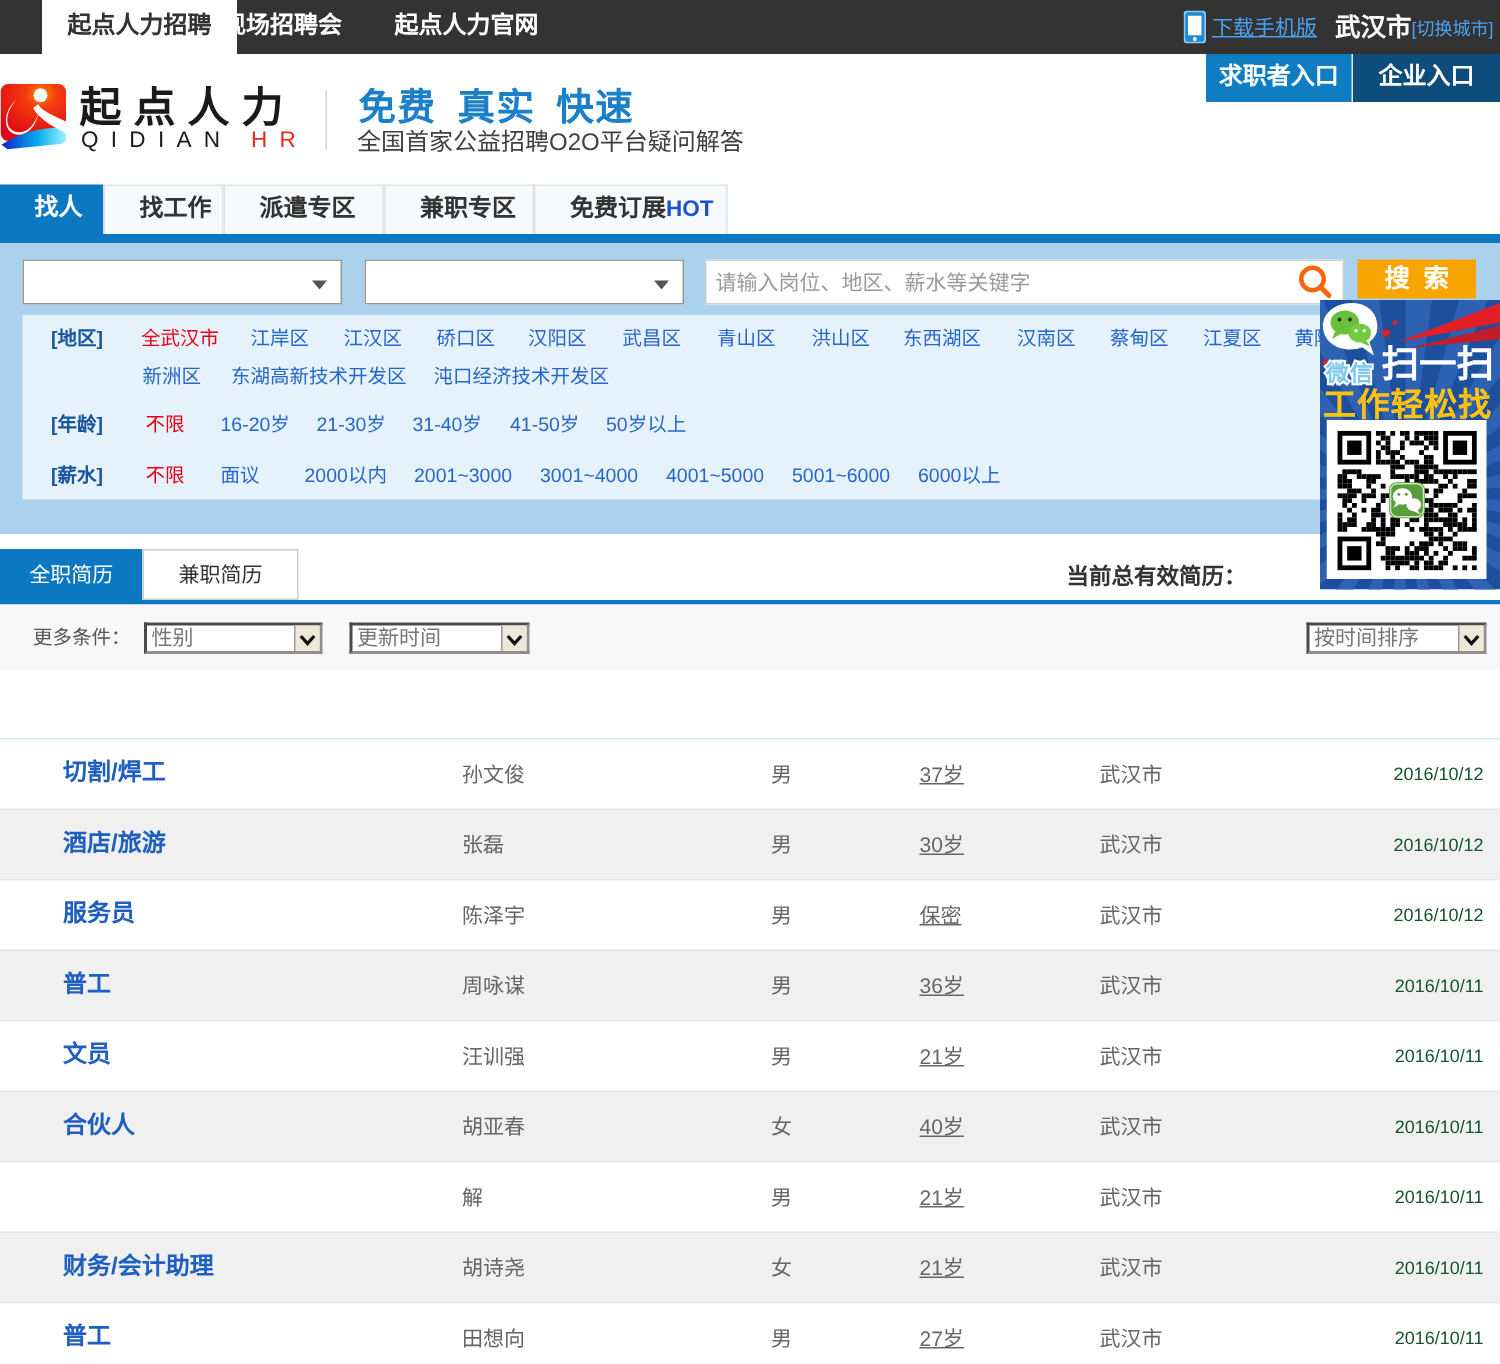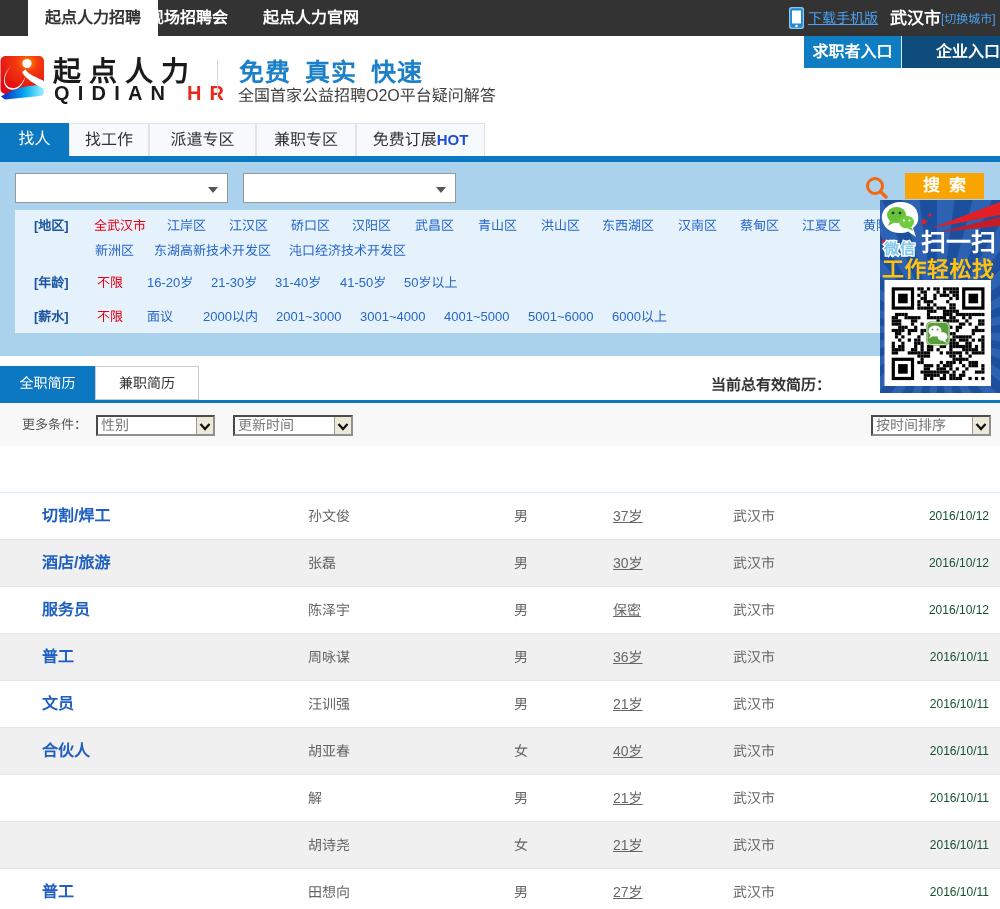--- a/index.html
+++ b/index.html
@@ -9,31 +9,31 @@
 
 #topbar{position:absolute;left:0;top:0;width:1000px;height:36px;background:#333333;}
 #topbar .tab0{position:absolute;left:0;top:0;width:130px;height:36px;background:#fff;color:#333;font-size:16px;font-weight:bold;text-align:center;line-height:36px;margin-left:28px;}
 #topbar .tab1{position:absolute;left:148px;top:0;height:36px;color:#fff;font-size:16px;font-weight:bold;line-height:36px;}
 #topbar .tab2{position:absolute;left:263px;top:0;height:36px;color:#fff;font-size:16px;font-weight:bold;line-height:36px;}
 #dlapp{position:absolute;left:808px;top:0;height:36px;line-height:37px;color:#4ba0f0;font-size:14px;text-decoration:underline;}
 #city{position:absolute;left:890px;top:0;height:36px;line-height:37px;color:#fff;font-size:17px;font-weight:bold;}
 #switchcity{position:absolute;left:941px;top:0;height:36px;line-height:38px;color:#4ba0f0;font-size:12px;}
 
 #btnSeeker{position:absolute;left:804px;top:36px;width:98px;height:32px;background:#0f7dc2;border-right:1px solid rgba(255,255,255,.85);color:#fff;font-size:16px;font-weight:bold;text-align:center;line-height:32px;}
-#btnCorp{position:absolute;left:902px;top:36px;width:98px;height:32px;background:#0e4d7b;color:#fff;font-size:16px;font-weight:bold;text-align:right;line-height:32px;}
+#btnCorp{position:absolute;left:902px;top:36px;width:98px;height:32px;background:#0e4d7b;color:#fff;font-size:16px;font-weight:bold;text-align:center;line-height:32px;}
 
 #logoTxt{position:absolute;left:53px;top:58px;font-size:28px;line-height:27px;font-weight:bold;color:#1a1a1a;letter-spacing:8px;}
-#logoSub{position:absolute;left:54px;top:88px;font-size:20px;line-height:11px;font-weight:bold;color:#1a1a1a;letter-spacing:8.2px;}
+#logoSub{position:absolute;left:54px;top:88px;font-size:15px;line-height:11px;font-weight:normal;color:#1a1a1a;letter-spacing:8.2px;}
 #logoSub .hr{color:#e8281d;}
 #divider{position:absolute;left:217px;top:60px;width:1px;height:40px;background:#d5d5d5;}
 #slogan{position:absolute;left:239px;top:61px;font-size:25px;line-height:22px;font-weight:bold;color:#1c80c8;letter-spacing:1px;word-spacing:6px;}
 #subSlogan{position:absolute;left:238px;top:87px;font-size:16px;line-height:18px;color:#404040;}
 
 #navtabs{position:absolute;left:0;top:123px;width:1000px;height:33px;}
-#navtabs .nt{position:absolute;top:0;height:33px;background:#f7fafc;border:1px solid #e2e2e2;border-bottom:none;color:#333;font-size:16px;font-weight:normal;text-align:center;line-height:32px;}
+#navtabs .nt{position:absolute;top:0;height:33px;background:#f7fafc;border:1px solid #e2e2e2;border-bottom:none;color:#333;font-size:16px;font-weight:bold;line-height:32px;padding-left:23px;}
 #navtabs .active{background:#0d78c2;border:none;color:#fff;}
 #navbar{position:absolute;left:0;top:156px;width:1000px;height:6px;background:#0d78c2;}
 
 #bluezone{position:absolute;left:0;top:162px;width:1000px;height:194px;background:#abd2ed;}
 .sel{position:absolute;top:11px;width:213px;height:30px;background:#fff;border:1px solid #979797;}
 .sel .tri{position:absolute;right:9px;top:13px;width:0;height:0;border-left:5px solid transparent;border-right:5px solid transparent;border-top:6px solid #555;}
 #sInput{position:absolute;left:470px;top:11px;width:426px;height:30px;background:#fff;border:1px solid #cfcfcf;color:#9a9a9a;font-size:14px;line-height:28px;padding-left:6px;}
 #sBtn{position:absolute;left:905px;top:11px;width:79px;height:26px;background:#f9a400;color:#fff;font-size:17px;font-weight:bold;text-align:center;line-height:26px;letter-spacing:9px;padding-left:9px;}
 
 #fpanel{position:absolute;left:15px;top:48px;width:970px;height:123px;background:#e5f2fb;}
@@ -123,20 +123,21 @@
 </div>
 <div id="navbar"></div>
 
 <div id="bluezone">
   <div class="sel" style="left:15px;">
       <i class="tri"></i>
     </div>
   <div class="sel" style="left:243px;">
       <i class="tri"></i>
     </div>
+  <div id="sInput">请输入岗位、地区、薪水等关键字</div>
   <svg style="position:absolute;left:864px;top:14px" width="26" height="25" viewBox="0 0 26 25">
       <circle cx="11" cy="10" r="7.5" fill="none" stroke="#f4660f" stroke-width="3"></circle>
       <line x1="16.5" y1="15.5" x2="22" y2="21" stroke="#f4660f" stroke-width="3.4" stroke-linecap="round"></line>
     </svg>
   <div id="sBtn">搜索</div>
   <div id="fpanel">
     <span class="flabel" style="left:19px;top:9px;">[地区]</span>
     <span class="fred" style="left:79px;top:9px;">全武汉市</span>
     <span class="flink" style="left:152px;top:9px;">江岸区</span>
     <span class="flink" style="left:214px;top:9px;">江汉区</span>
@@ -255,20 +256,21 @@
       <span class="cdate">2016/10/11</span>
     </div>
   <div class="row">
       <span class="cname">解</span>
       <span class="csex">男</span>
       <span class="cage">21岁</span>
       <span class="careg">武汉市</span>
       <span class="cdate">2016/10/11</span>
     </div>
   <div class="row alt">
+      <span class="cjob">财务/会计助理</span>
       <span class="cname">胡诗尧</span>
       <span class="csex">女</span>
       <span class="cage">21岁</span>
       <span class="careg">武汉市</span>
       <span class="cdate">2016/10/11</span>
     </div>
   <div class="row">
       <span class="cjob">普工</span>
       <span class="cname">田想向</span>
       <span class="csex">男</span>

